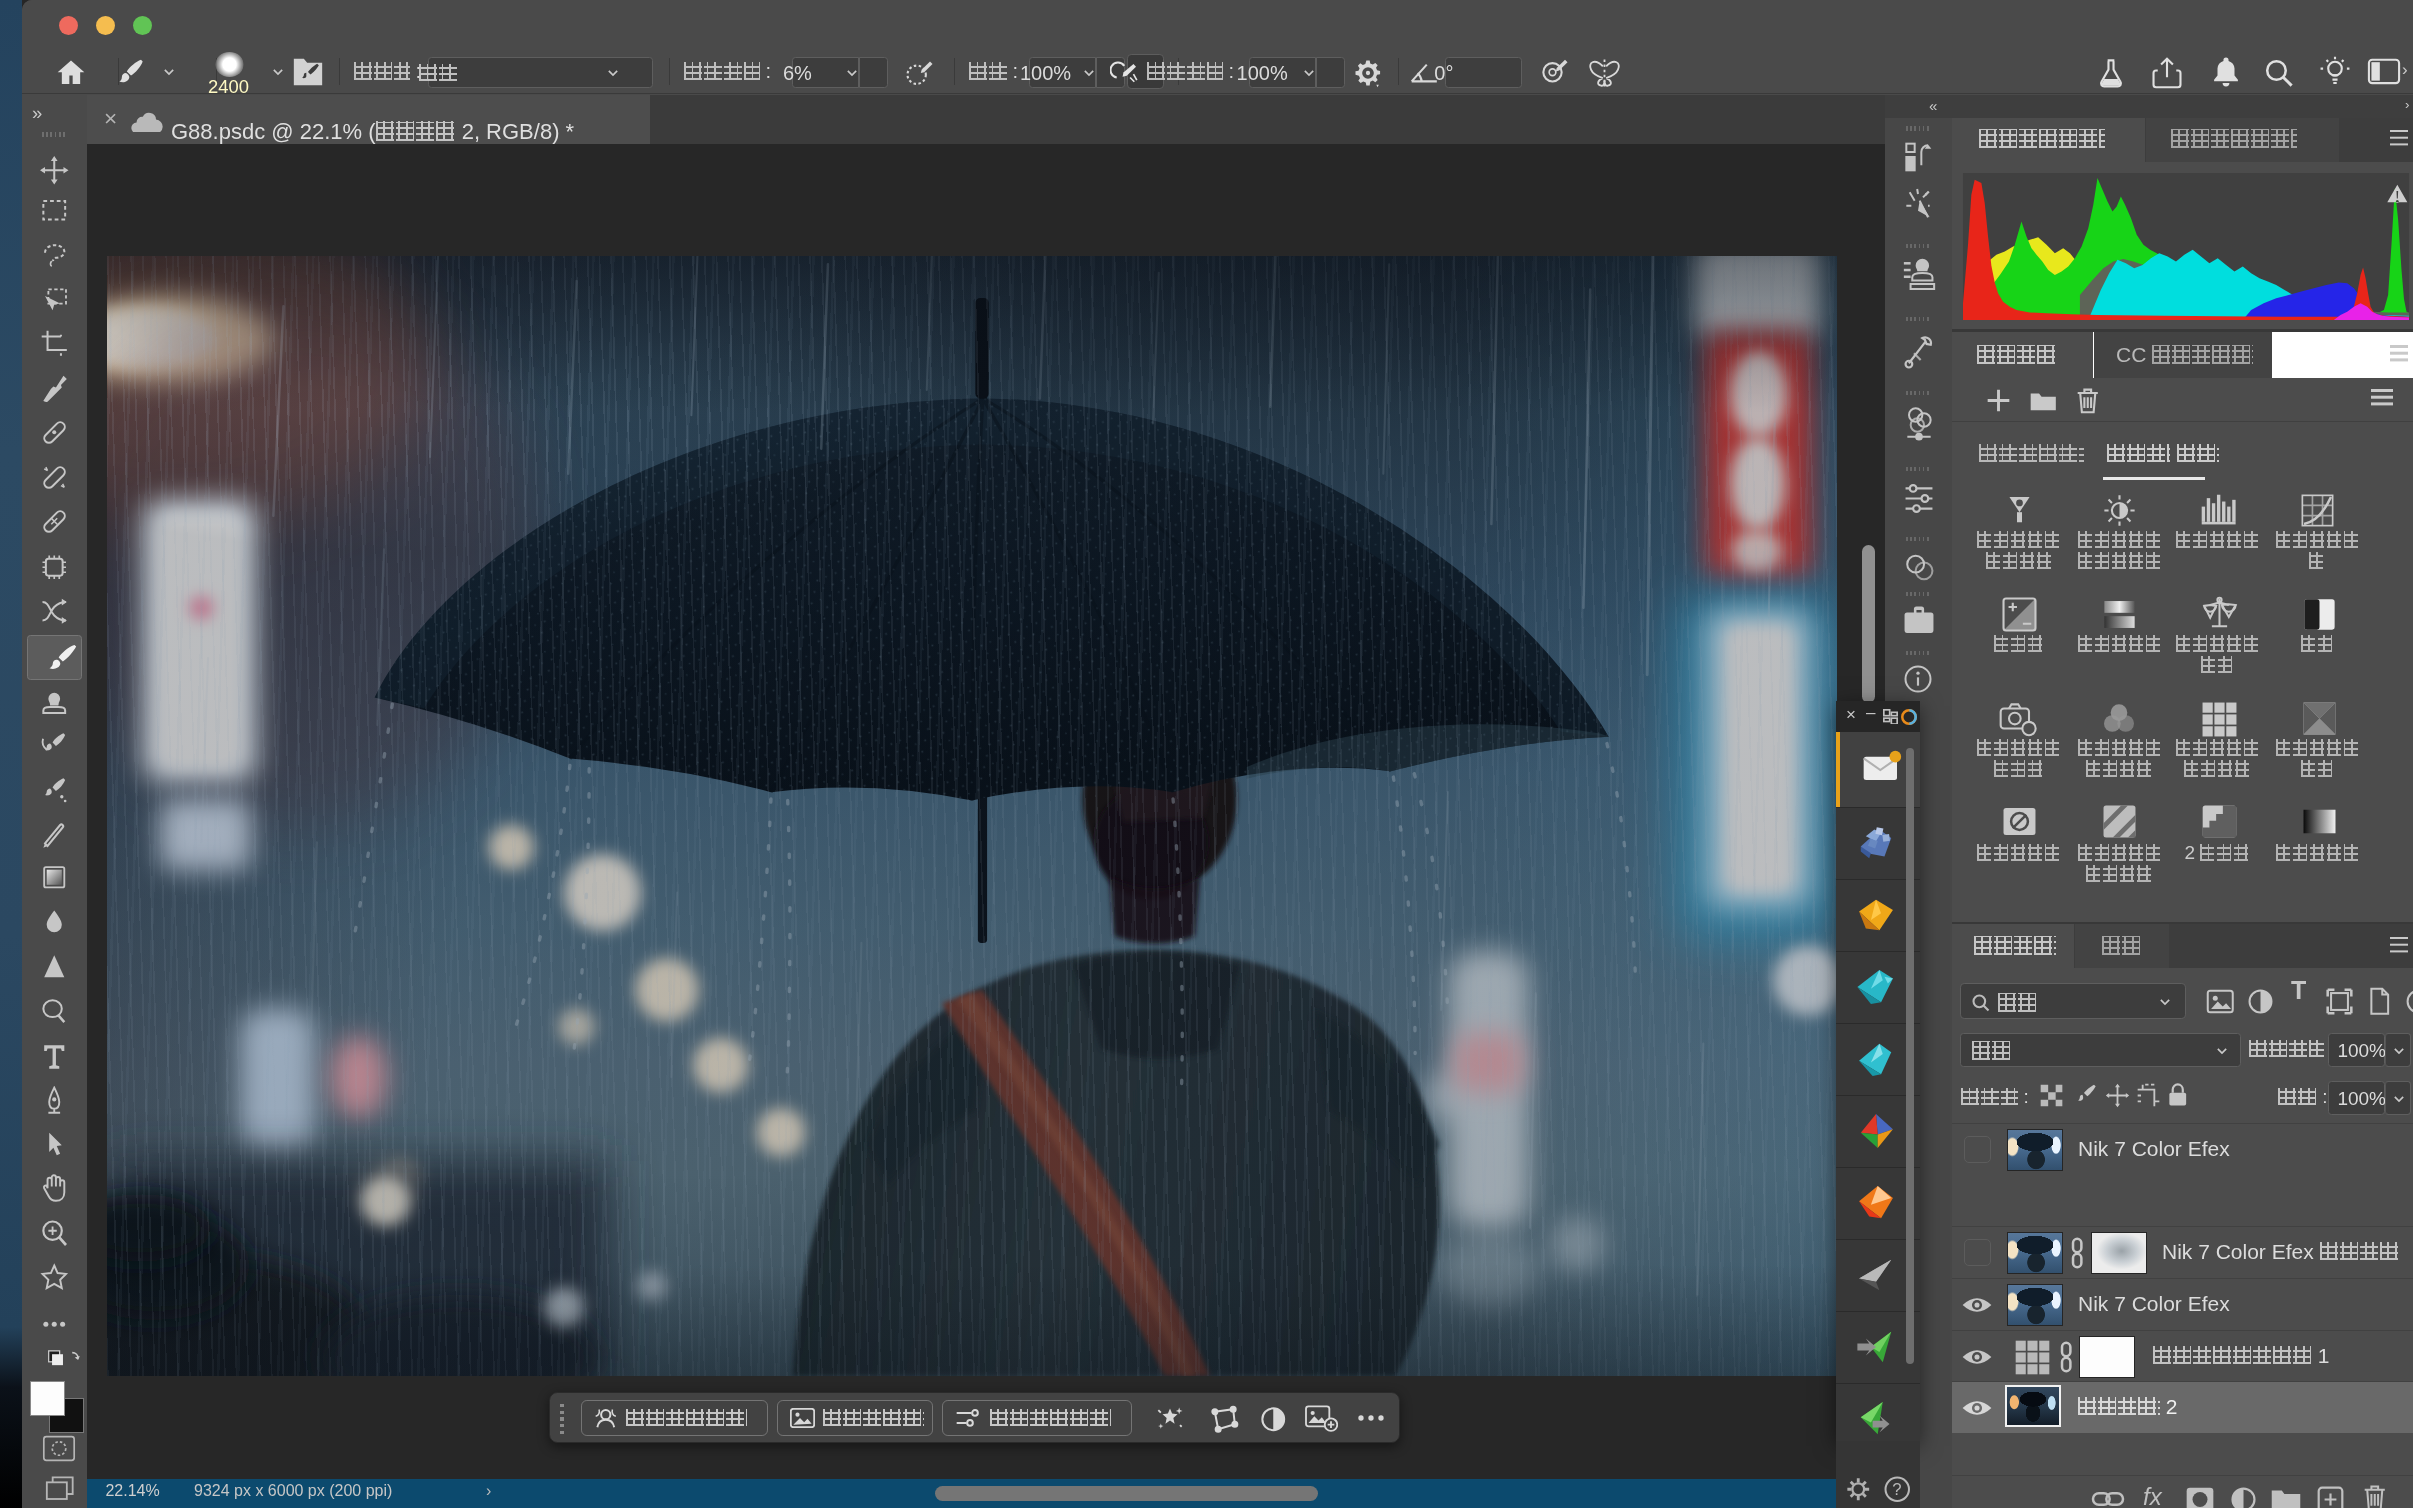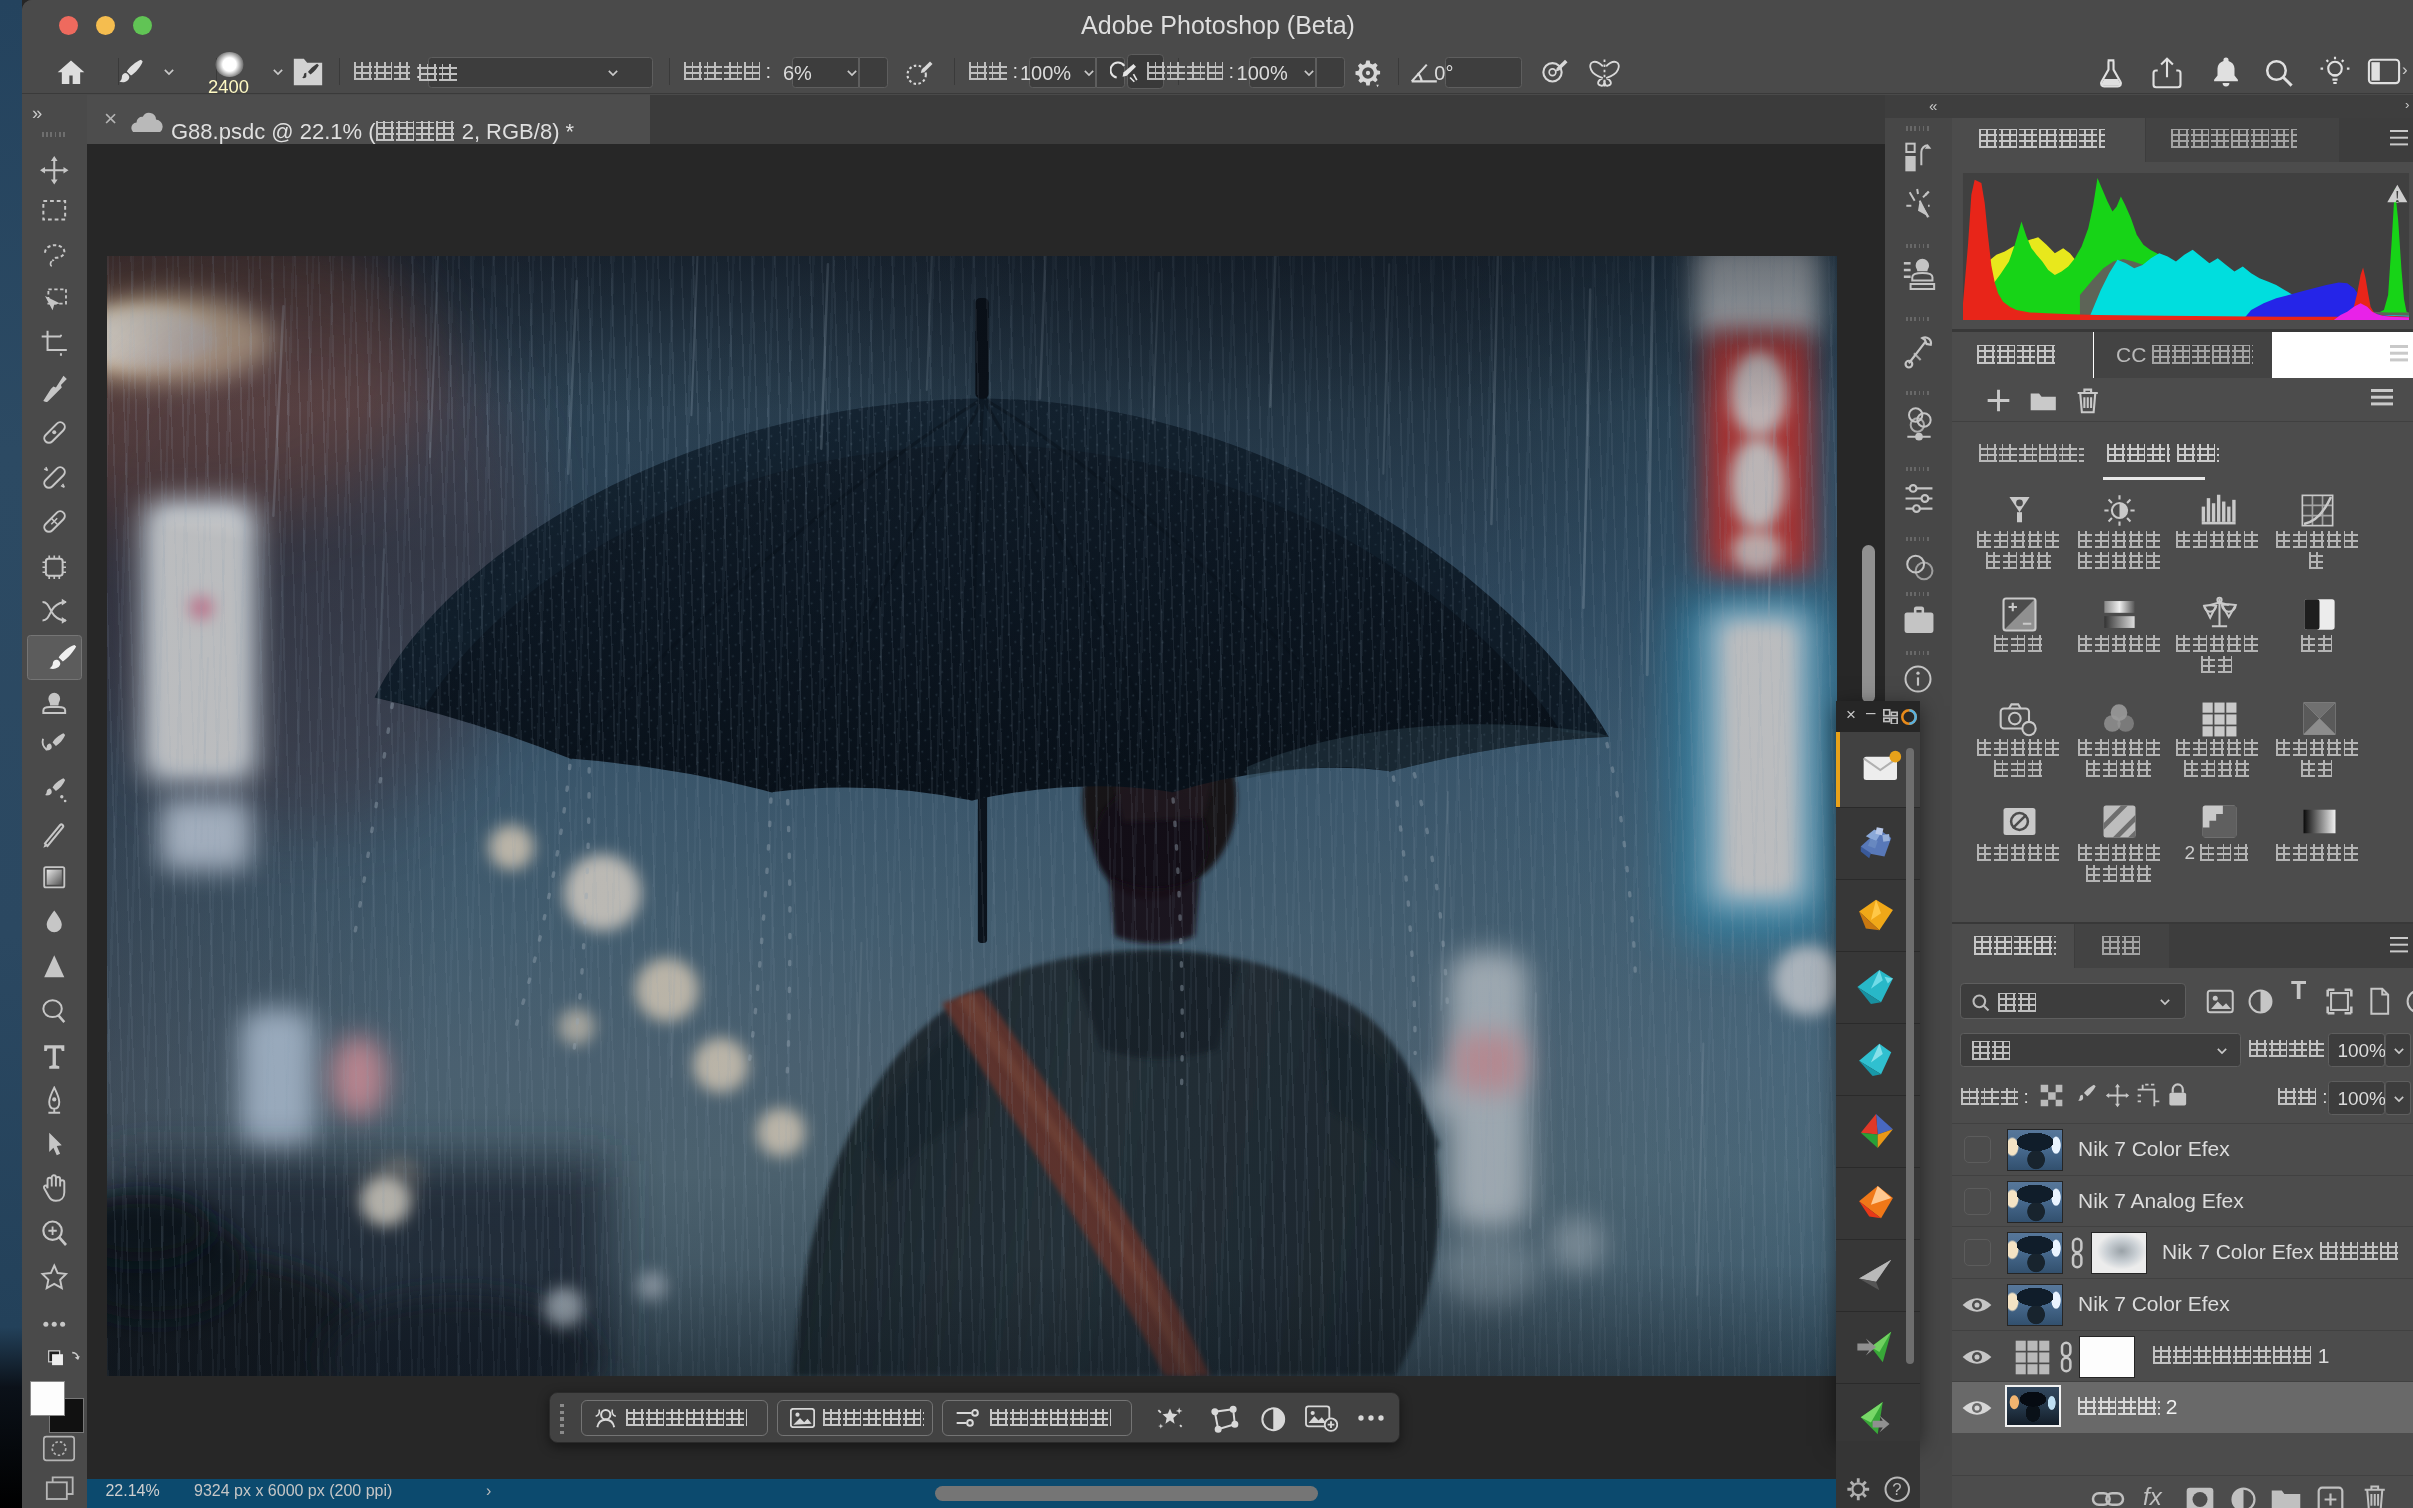--- a/index.html
+++ b/index.html
@@ -23,21 +23,20 @@
 <body>
 
 <div class="abs" id="strip" style="left:0;top:0;width:22px;height:1508px;background:linear-gradient(#24435e 0%,#2c4a63 30%,#2b4861 62%,#23415a 88%,#0b1119 92%,#000 100%)"></div>
 
 <div class="abs" id="win" style="left:22px;top:0;width:2392px;height:1508px;background:#4a4a4a;border-top-left-radius:10px"></div>
 
 <div class="abs" id="titlebar" style="left:22px;top:0;width:2392px;height:50px;border-top-left-radius:10px;background:#4a4a4a">
   <div class="abs" style="left:37px;top:16px;width:19px;height:19px;border-radius:50%;background:#ee6a5e"></div>
   <div class="abs" style="left:74px;top:16px;width:19px;height:19px;border-radius:50%;background:#f5bd4f"></div>
   <div class="abs" style="left:111px;top:16px;width:19px;height:19px;border-radius:50%;background:#61c455"></div>
-  <div class="abs" style="left:0;top:11px;width:2392px;text-align:center;font-size:25px;color:#dedede">Adobe Photoshop (Beta)</div>
 </div>
 
 <div class="abs" id="opts" style="left:22px;top:50px;width:2392px;height:44px;background:#4a4a4a;border-bottom:0.8px solid #3a3a3a;color:#d8d8d8;font-size:20px">
   <svg class="abs" style="left:34px;top:7.5px" width="30" height="28.5" viewBox="0 0 36 34">
       <path fill="#dedede" d="M18 3 2 17h5v14h9v-10h4v10h9V17h5z"></path>
     </svg>
   <div class="sep" style="left:96px;top:8.4px;height:27px"></div>
     <div class="sep" style="left:194px;top:8.4px;height:27px"></div>
   <svg class="abs" style="left:94px;top:7.5px" width="30" height="28.5" viewBox="0 0 36 34">
       <path fill="#e0e0e0" d="M30 2c-6 2-14 9-17 14l5 5C23 18 30 10 32 4zM12 18c-3 0-5 2-5 5 0 2-1 4-3 5 4 2 11 1 12-5 0-2-2-4-4-5z"></path>
@@ -1015,25 +1014,20 @@
     <svg class="chv" style="left:7.5px;top:14.2px" viewBox="0 0 12 8">
         <path fill="none" stroke="#c9c9c9" stroke-width="2" d="M1 1l5 5 5-5"></path>
       </svg>
     </div>
 
   <div class="abs" style="left:0;top:154px;width:462px;height:52px;border-top:0.8px solid #414141">
     <div class="abs" style="left:11.7px;top:11.7px;width:27px;height:27px;border:1.7px solid #5c5c5c;border-radius:5px"></div>
     <div class="lthumb" style="left:55px;top:5px"></div>
     <span class="abs" style="left:126px;top:12.6px">Nik 7 Color Efex</span>
   </div>
-  <div class="abs" style="left:0;top:206px;width:462px;height:51px;border-top:0.8px solid #414141">
-    <div class="abs" style="left:11.7px;top:11.7px;width:27px;height:27px;border:1.7px solid #5c5c5c;border-radius:5px"></div>
-    <div class="lthumb" style="left:55px;top:5px"></div>
-    <span class="abs" style="left:126px;top:12.6px">Nik 7 Analog Efex</span>
-  </div>
   <div class="abs" style="left:0;top:257px;width:462px;height:52px;border-top:0.8px solid #414141">
     <div class="abs" style="left:11.7px;top:11.7px;width:27px;height:27px;border:1.7px solid #5c5c5c;border-radius:5px"></div>
     <div class="lthumb" style="left:55px;top:5px"></div>
     <svg class="abs" style="left:116px;top:10px" width="18.4" height="32" viewBox="0 0 22 38">
         <g fill="none" stroke="#c6c6c6" stroke-width="3">
           <rect x="6" y="2" width="10" height="16" rx="5"></rect>
           <rect x="6" y="20" width="10" height="16" rx="5"></rect>
         </g>
       </svg>
     <div class="abs" style="left:139px;top:5px;width:56px;height:42px;border:0.8px solid #252525;background:radial-gradient(ellipse 25px 18.4px at 55% 45%,#9aa2a8 0%,#c9cfd4 60%,#ececec 100%)"></div>

